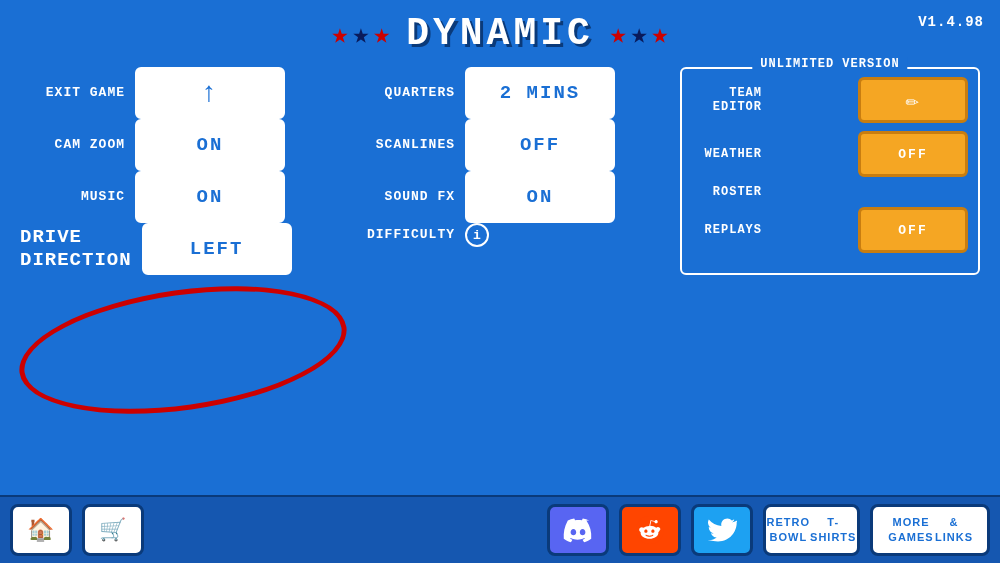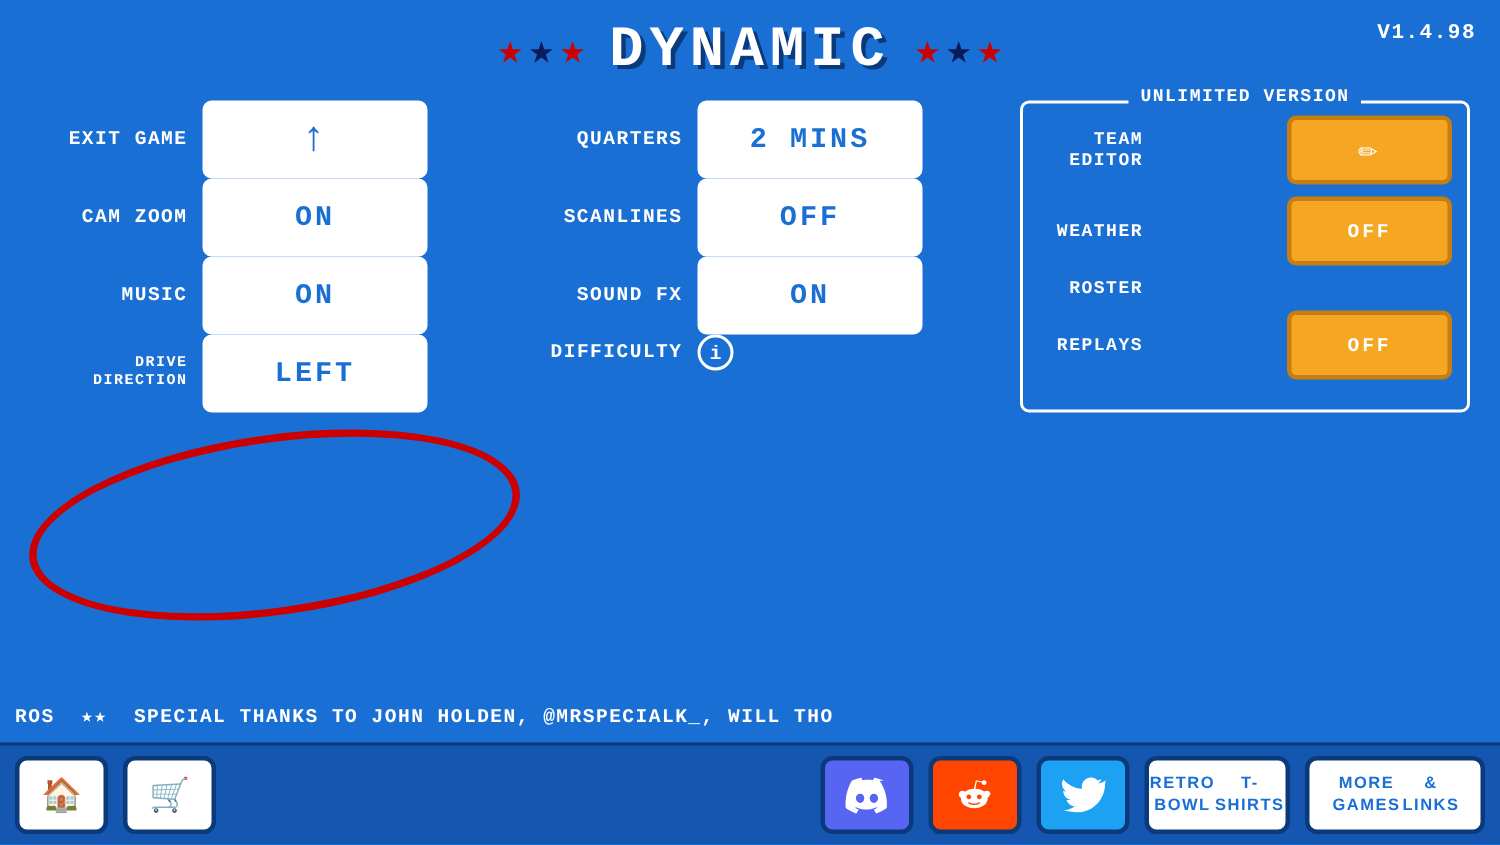--- a/index.html
+++ b/index.html
@@ -200,24 +200,23 @@
       justify-content: center;
       font-size: 13px;
       font-weight: bold;
       color: white;
       cursor: pointer;
       flex-shrink: 0;
     }
 
     
     .drive-label {
-      font-size: 10px;
-      font-weight: bold;
-      letter-spacing: 1px;
-      text-align: right;
+      font-size: 19px;
+      font-weight: bold;
+      letter-spacing: 1px;
       min-width: 105px;
       line-height: 1.2;
     }
 
     
     .ticker-bar {
       position: absolute;
       bottom: 72px;
       left: 0;
       right: 0;
@@ -404,23 +403,20 @@
         <div class="option-label-right">REPLAYS</div>
         <button class="btn btn-orange">OFF</button>
       </div>
 
     </div>
 
   </div>
 
   <div class="red-circle"></div>
 
-  <div class="ticker-bar">
-    <span class="ticker-inner">ROS &nbsp;★★&nbsp; SPECIAL THANKS TO JOHN HOLDEN, @MRSPECIALK_, WILL THO&nbsp;&nbsp;&nbsp;&nbsp;&nbsp;</span>
-  </div>
 
   <div class="bottom-bar">
 
     <button class="bottom-btn">🏠</button>
     <button class="bottom-btn">🛒</button>
 
     <div class="spacer"></div>
 
     <button class="bottom-btn bottom-btn-discord" style="font-size:28px; font-weight:900; color:white;">
       <svg width="32" height="32" viewBox="0 0 32 32" fill="white">

